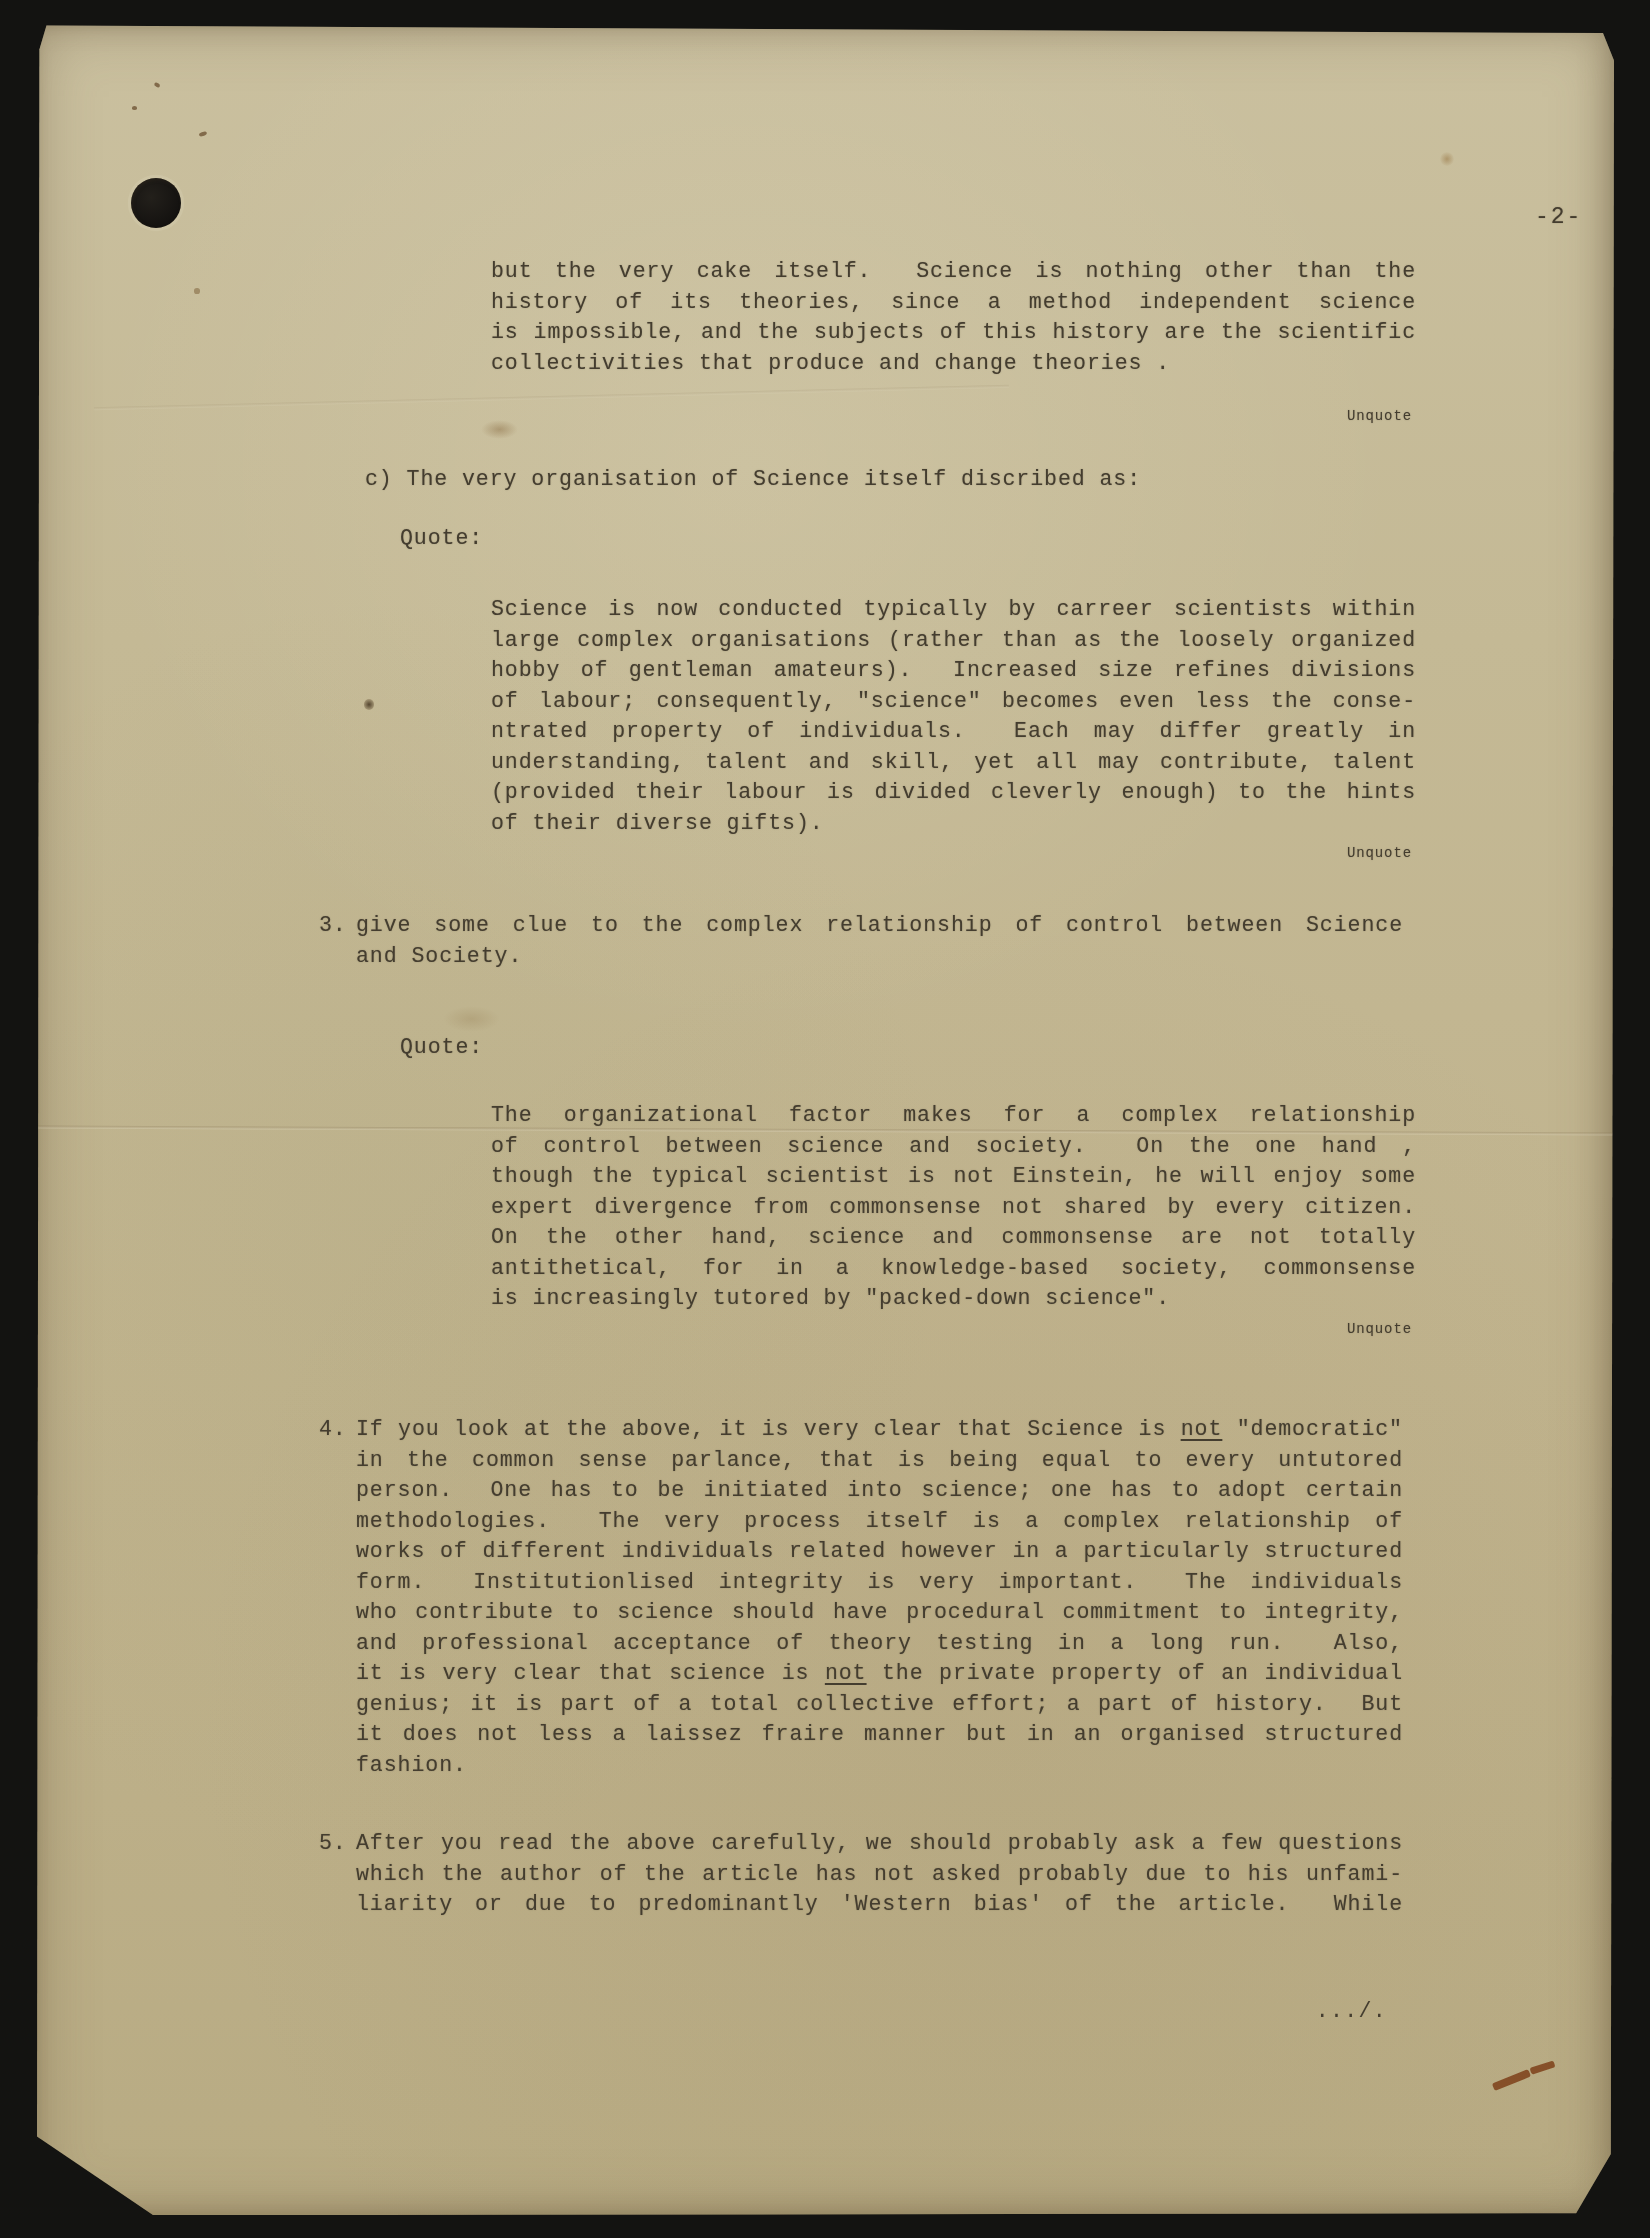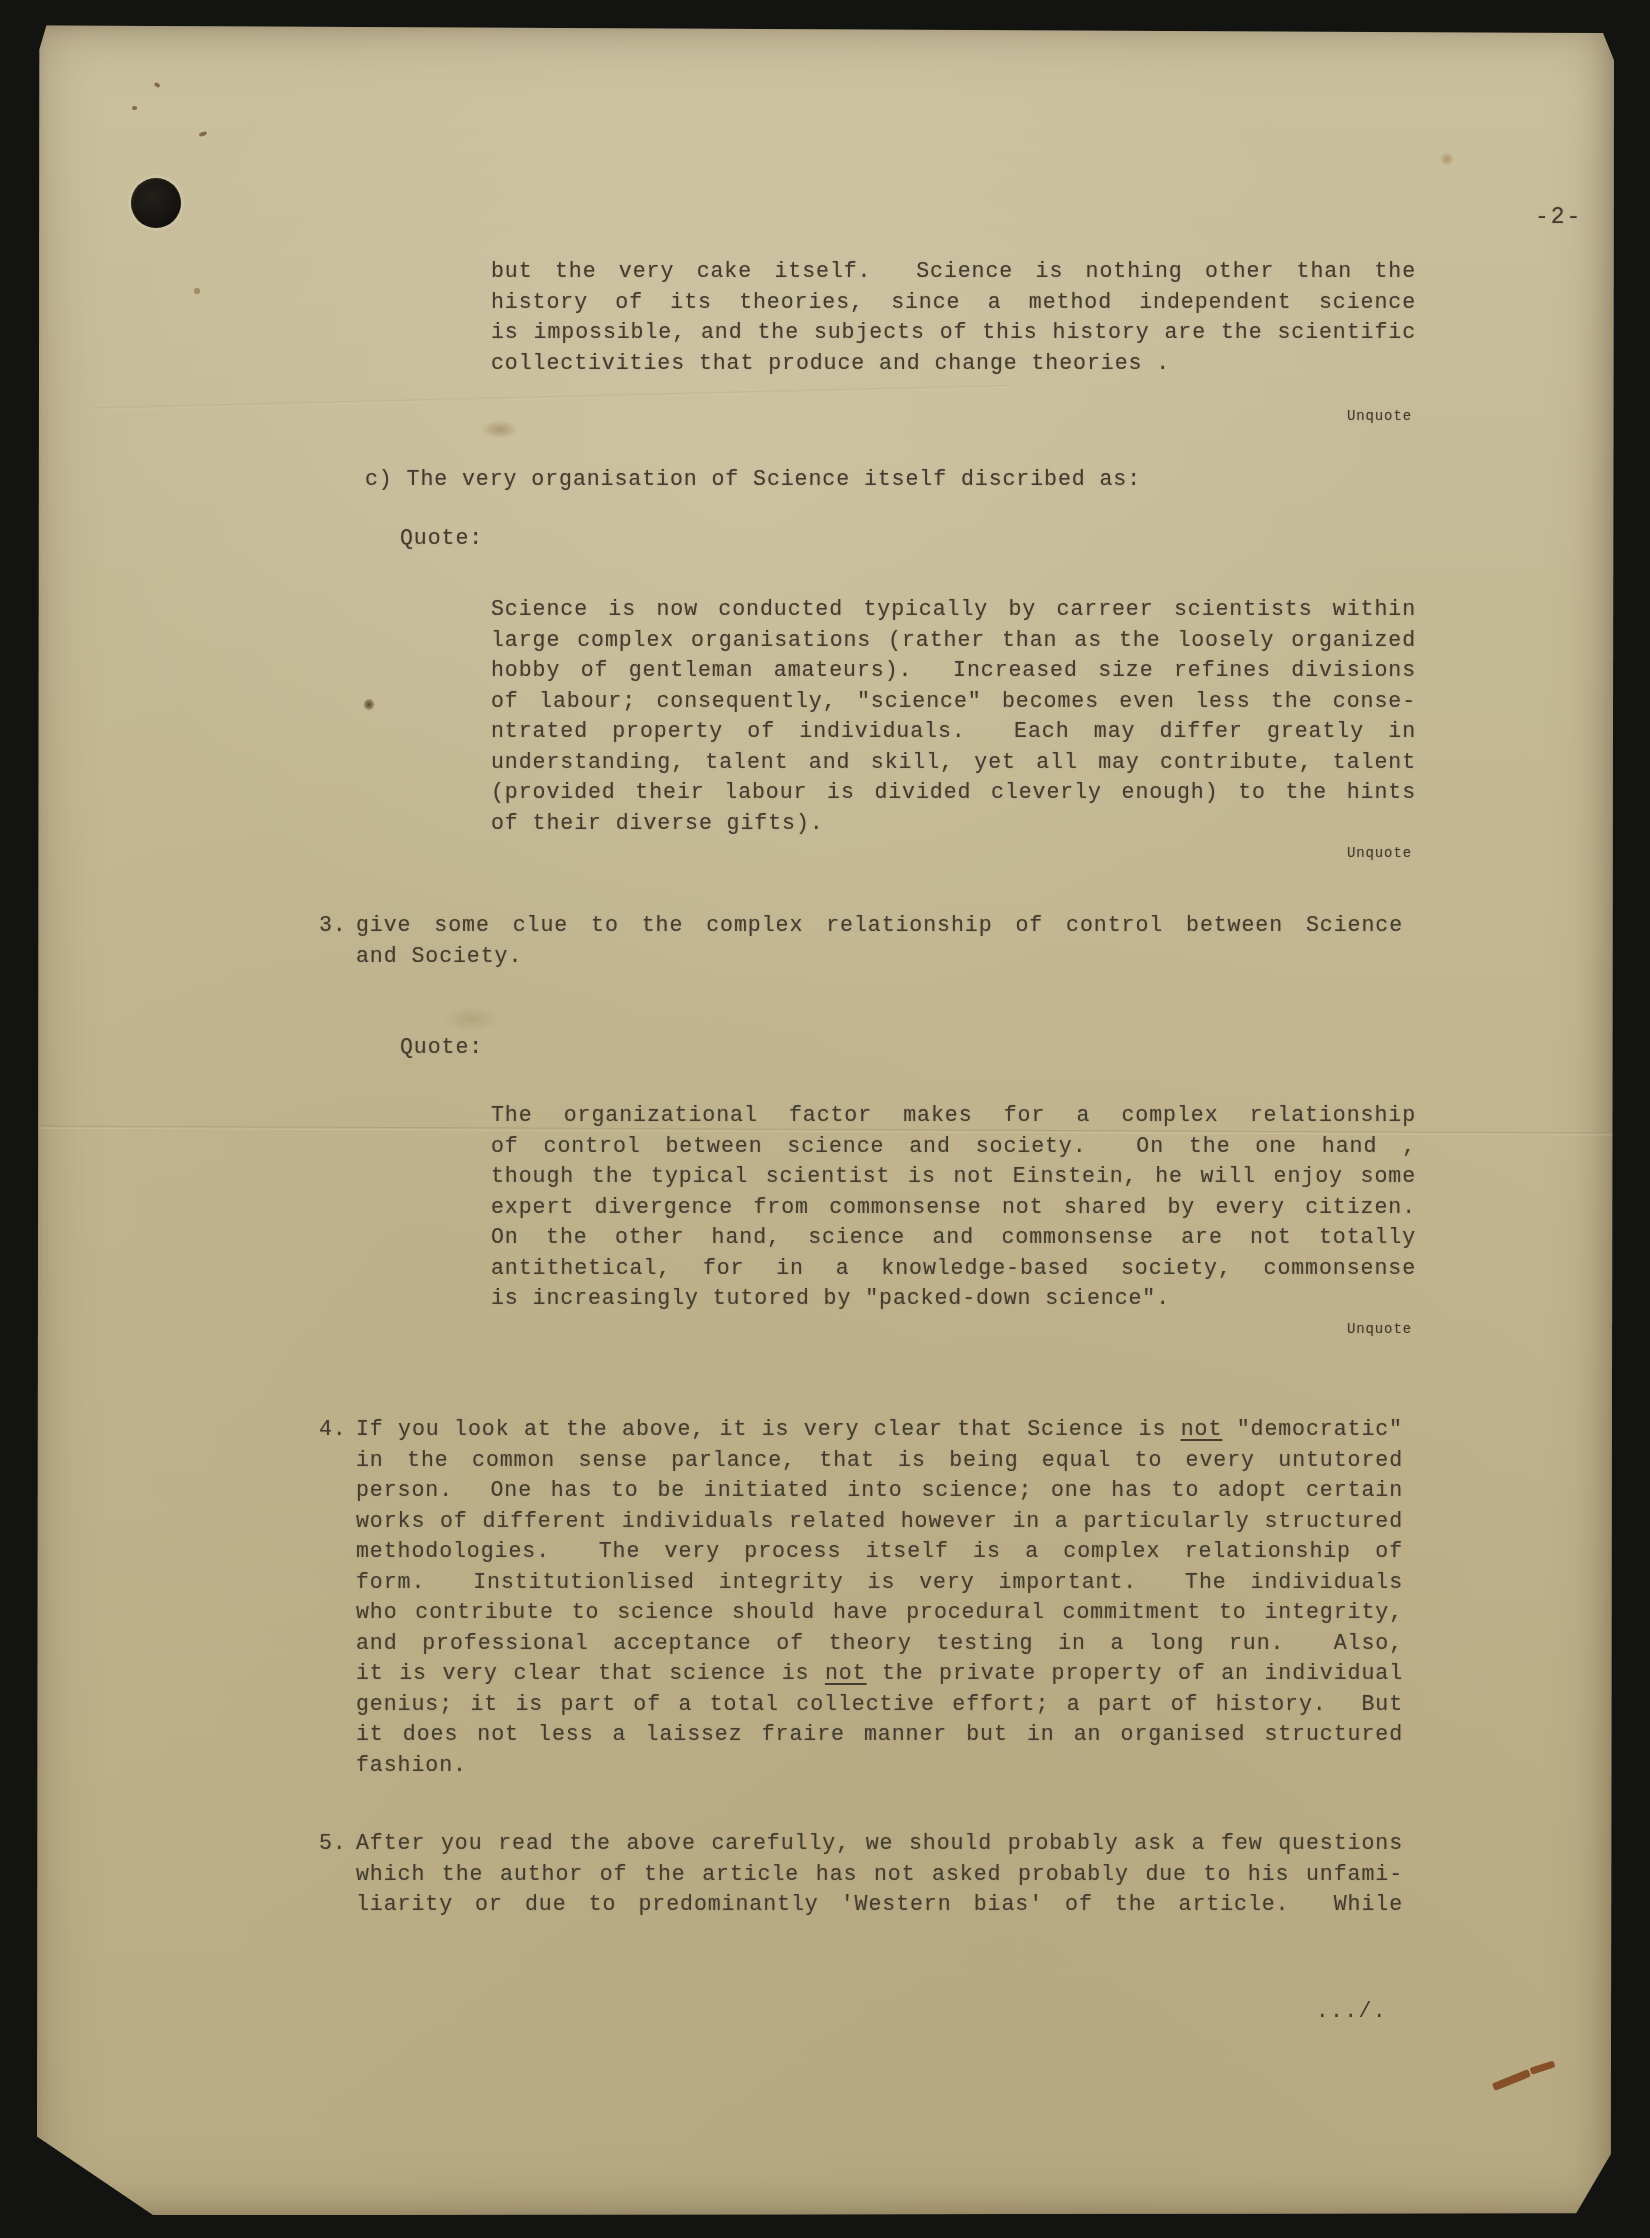--- a/index.html
+++ b/index.html
@@ -124,22 +124,22 @@
       <div class="tl last">is increasingly tutored by "packed-down science".</div>
     </div>
   <div class="unq" style="top:1296px">Unquote</div>
 
   <div class="para txt" style="left:282px;top:1389px">
     <span class="num">4.</span>
     <div class="ptext">
         <div class="tl">If you look at the above, it is very clear that Science is <u>not</u> "democratic"</div>
         <div class="tl">in the common sense parlance, that is being equal to every untutored</div>
         <div class="tl">person.&nbsp; One has to be initiated into science; one has to adopt certain</div>
+        <div class="tl">methodologies.&nbsp; The very process itself is a complex relationship of</div>
         <div class="tl">works of different individuals related however in a particularly structured</div>
-        <div class="tl">methodologies.&nbsp; The very process itself is a complex relationship of</div>
         <div class="tl">form.&nbsp; Institutionlised integrity is very important.&nbsp; The individuals</div>
         <div class="tl">who contribute to science should have procedural commitment to integrity,</div>
         <div class="tl">and professional acceptance of theory testing in a long run.&nbsp; Also,</div>
         <div class="tl">it is very clear that science is <u>not</u> the private property of an individual</div>
         <div class="tl">genius; it is part of a total collective effort; a part of history.&nbsp; But</div>
         <div class="tl">it does not less a laissez fraire manner but in an organised structured</div>
         <div class="tl last">fashion.</div>
       </div>
   </div>
 

